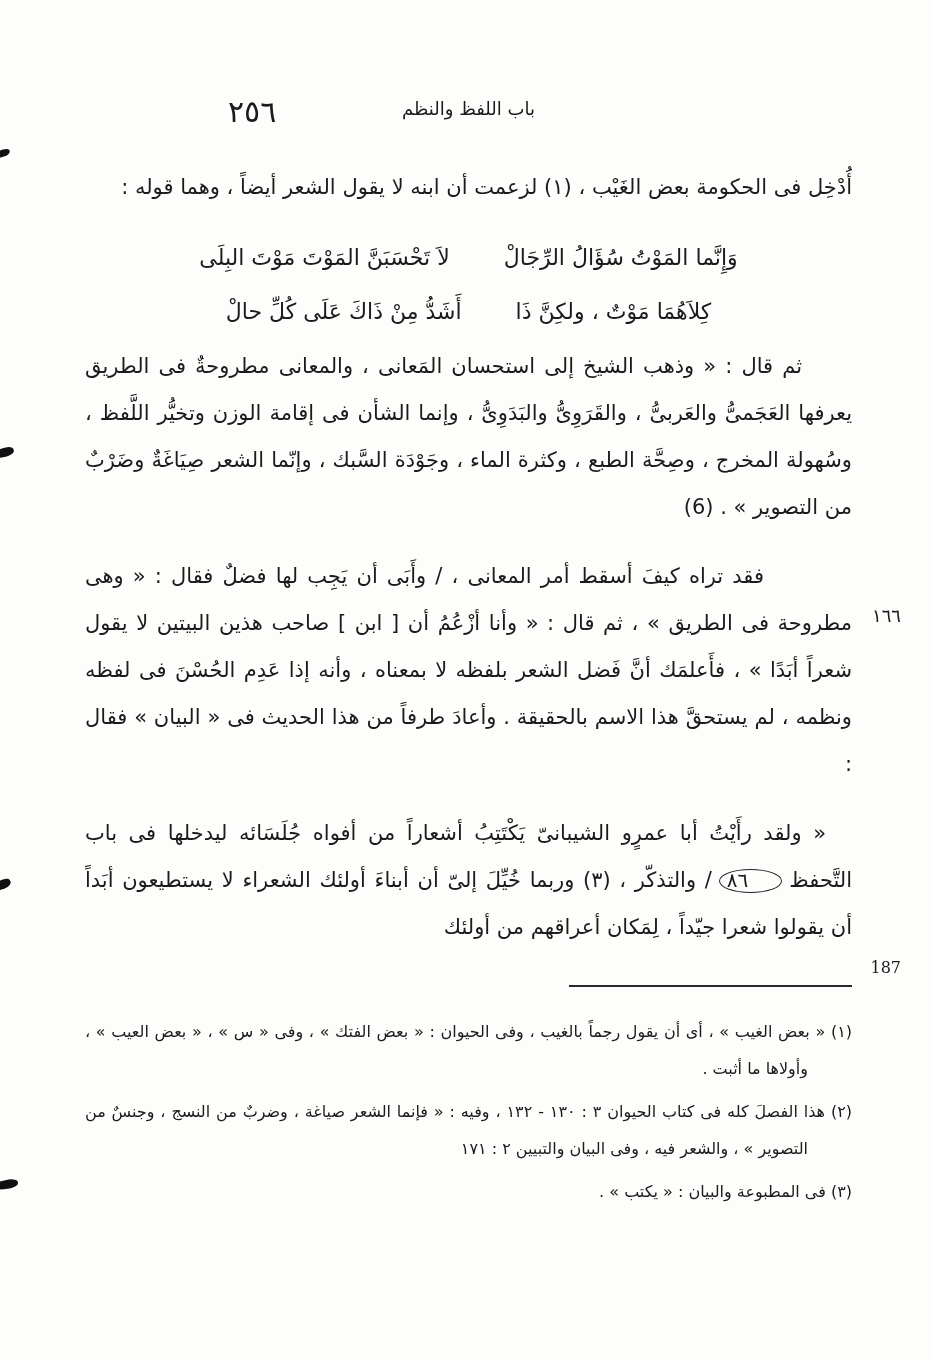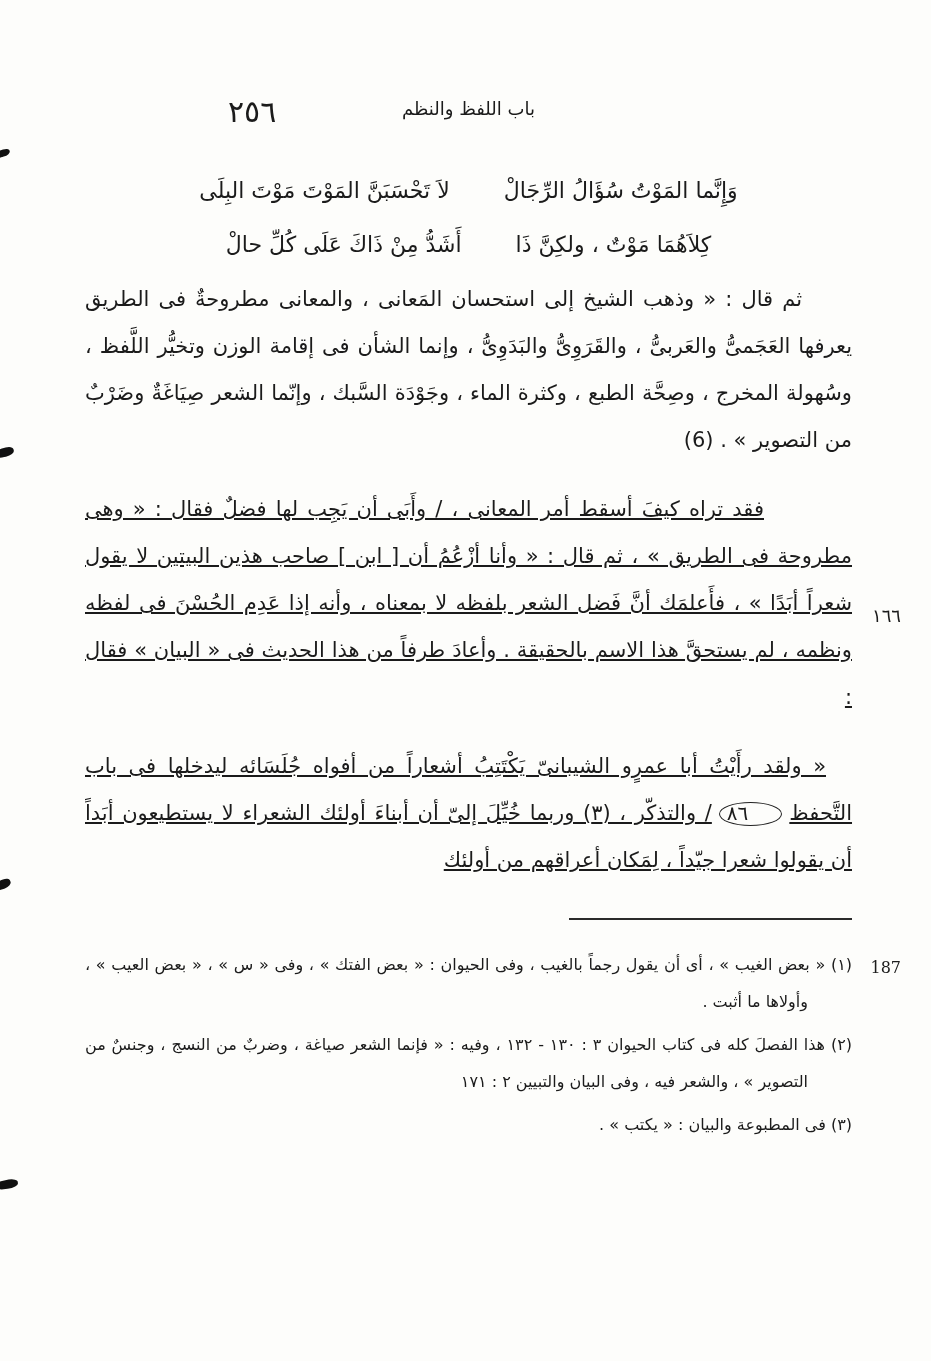--- a/index.html
+++ b/index.html
@@ -48,21 +48,21 @@
     margin-top: 38px;
     padding: 0 79px 0 85px;    
     text-align: justify;
     text-justify: inter-word;
   }
   .para {
     margin: 0;
     font-size: 21px;
     line-height: 47px;
   }
-  .para + .para { margin-top: 22px; text-decoration: underline; }
+  .para + .para { margin-top: 22px; }
   .indent-sm  { text-indent: 26px; }
   .indent-md  { text-indent: 50px; }
   .indent-lg  { text-indent: 88px; }
 
   
   .poem {
     margin: 20px 0 4px 0;
     direction: rtl;
   }
   .verse {
@@ -142,20 +142,21 @@
   <span class="margin-ref ref-1">١٦٦</span>
   <span class="margin-ref ref-2">187</span>
 
   <div class="scan-mark m1"></div>
   <div class="scan-mark m2"></div>
   <div class="scan-mark m3"></div>
   <div class="scan-mark m4"></div>
 
   <div class="content">
 
+    <p class="para">أُدْخِل فى الحكومة بعض الغَيْب ، (١) لزعمت أن ابنه لا يقول الشعر أيضاً ، وهما قوله :</p>
 
     <div class="poem">
       <div class="verse">
         <span class="hemistich">وَإِنَّما المَوْتُ سُؤَالُ الرِّجَالْ</span>
         <span class="hemistich">لاَ تَحْسَبَنَّ المَوْتَ مَوْتَ البِلَى</span>
       </div>
       <div class="verse">
         <span class="hemistich">كِلاَهُمَا مَوْتٌ ، ولكِنَّ ذَا</span>
         <span class="hemistich">أَشَدُّ مِنْ ذَاكَ عَلَى كُلِّ حالْ</span>
       </div>

